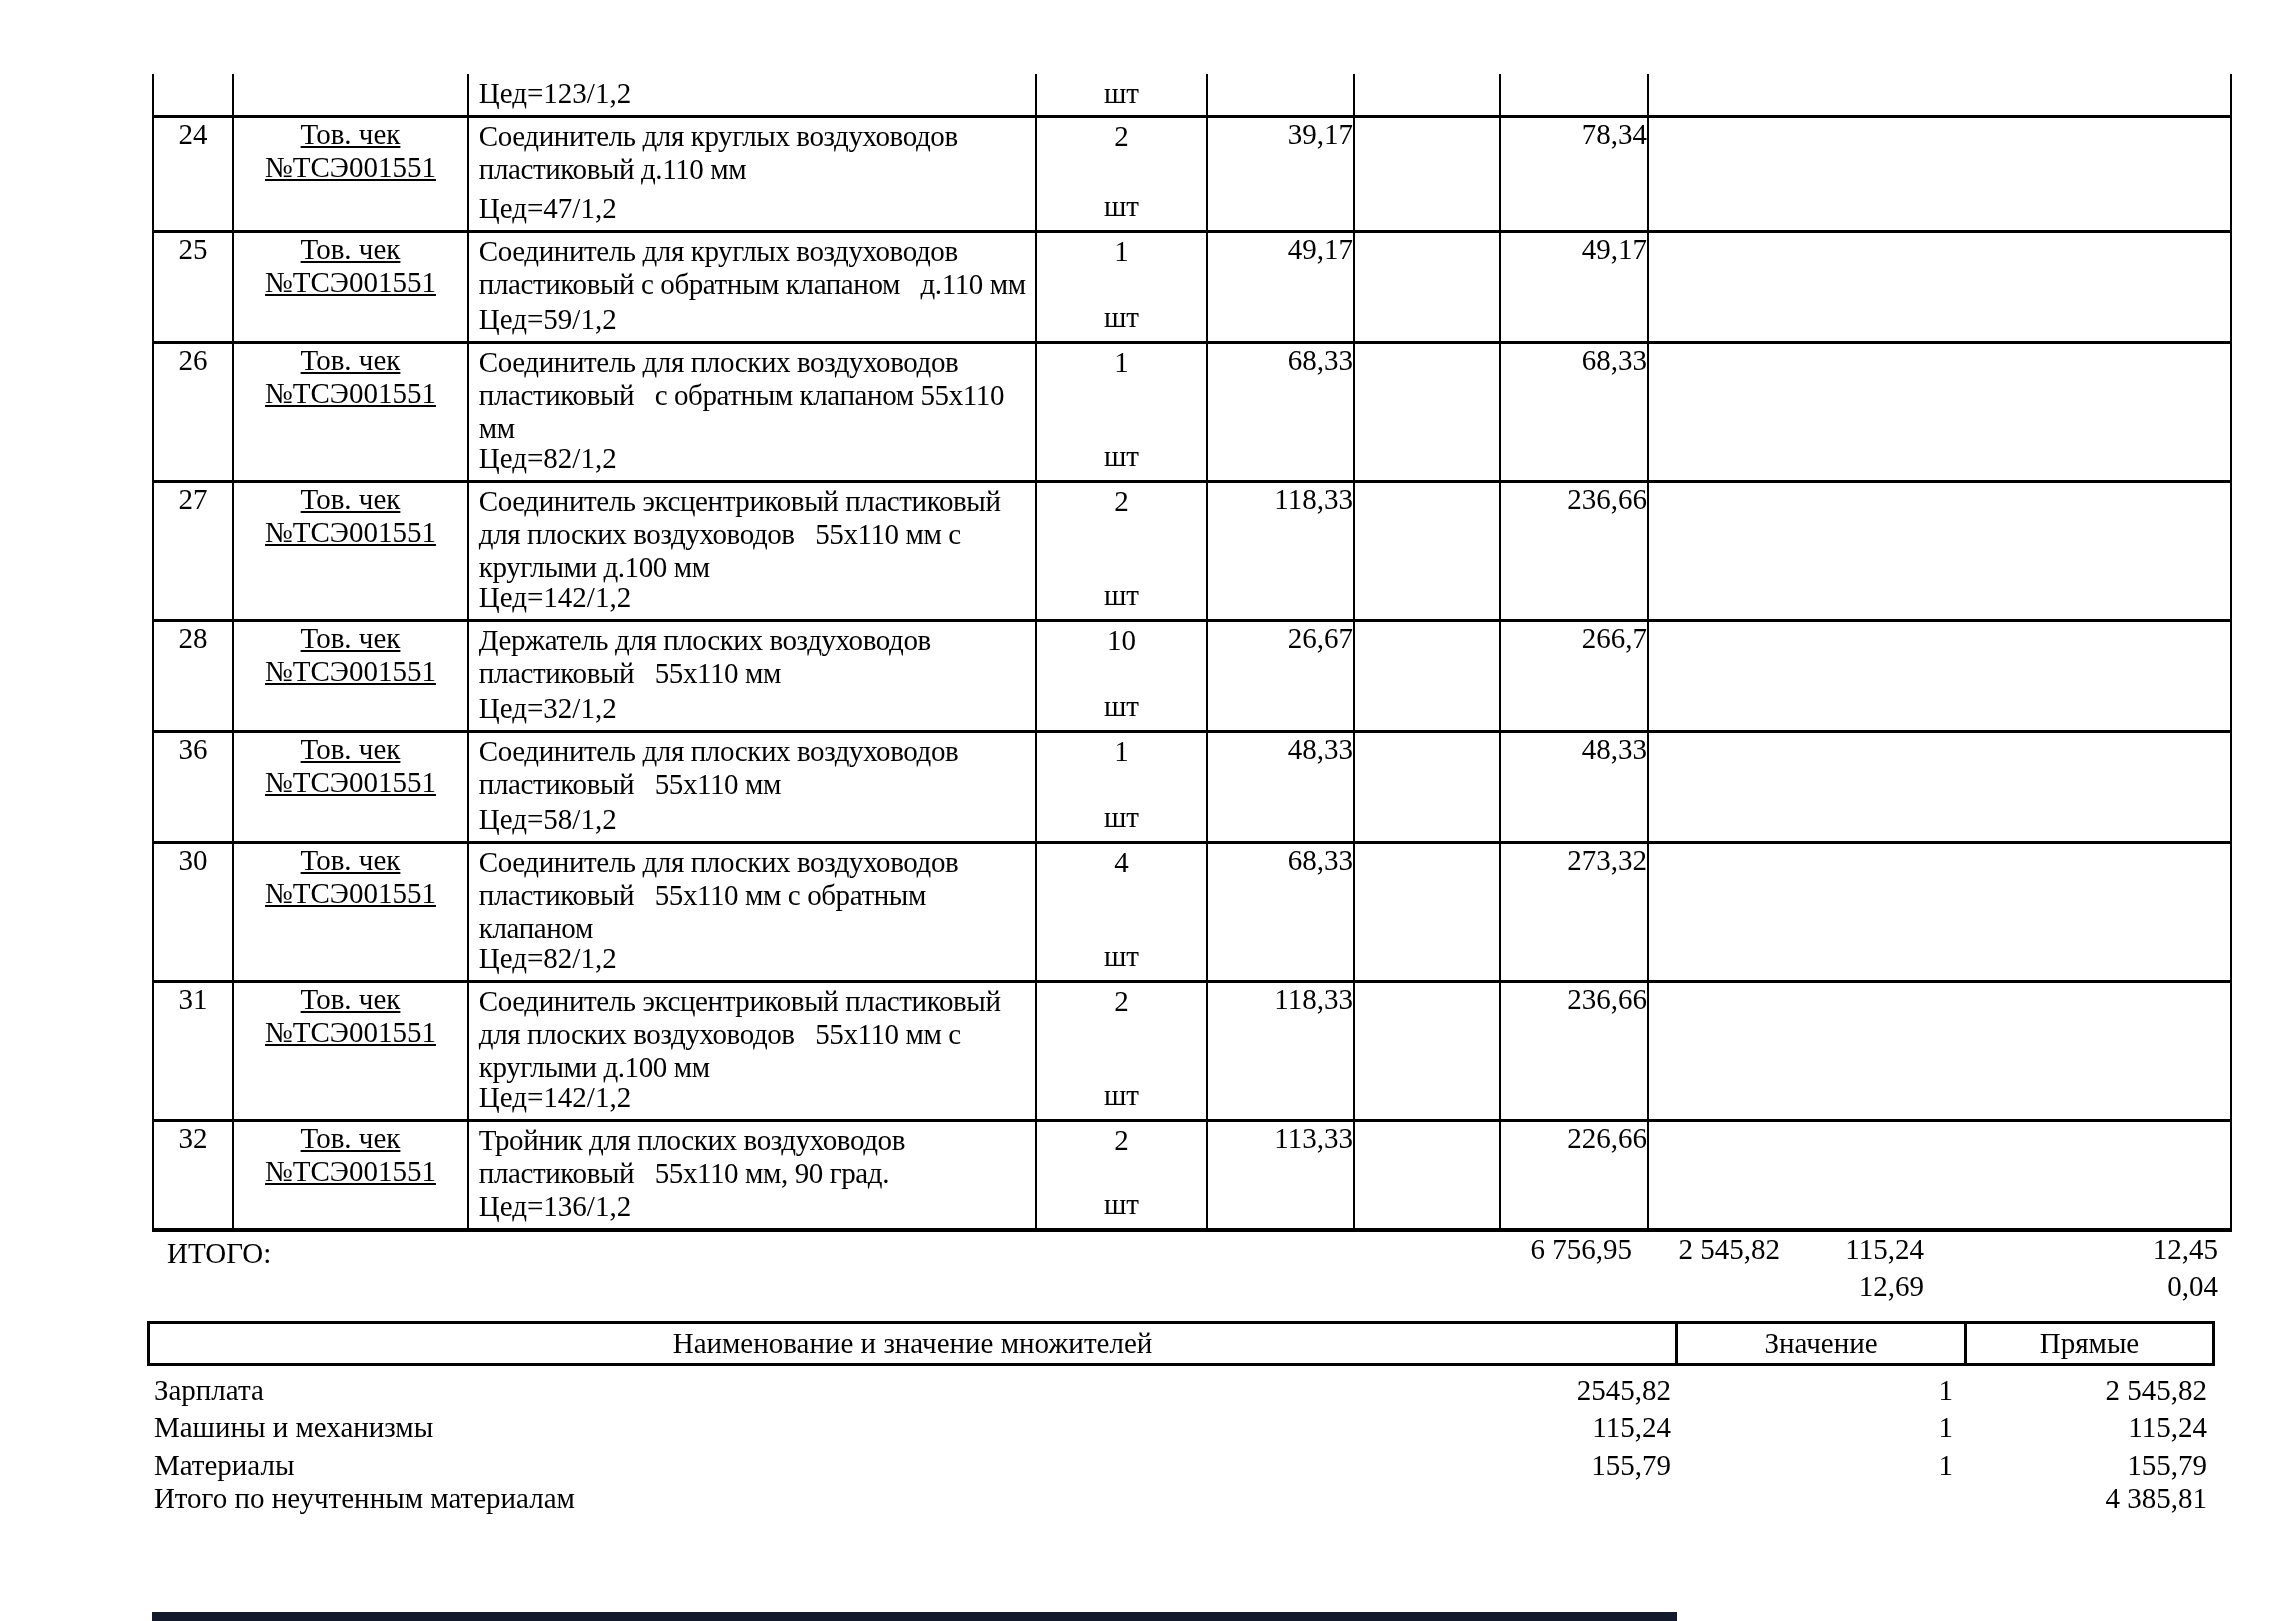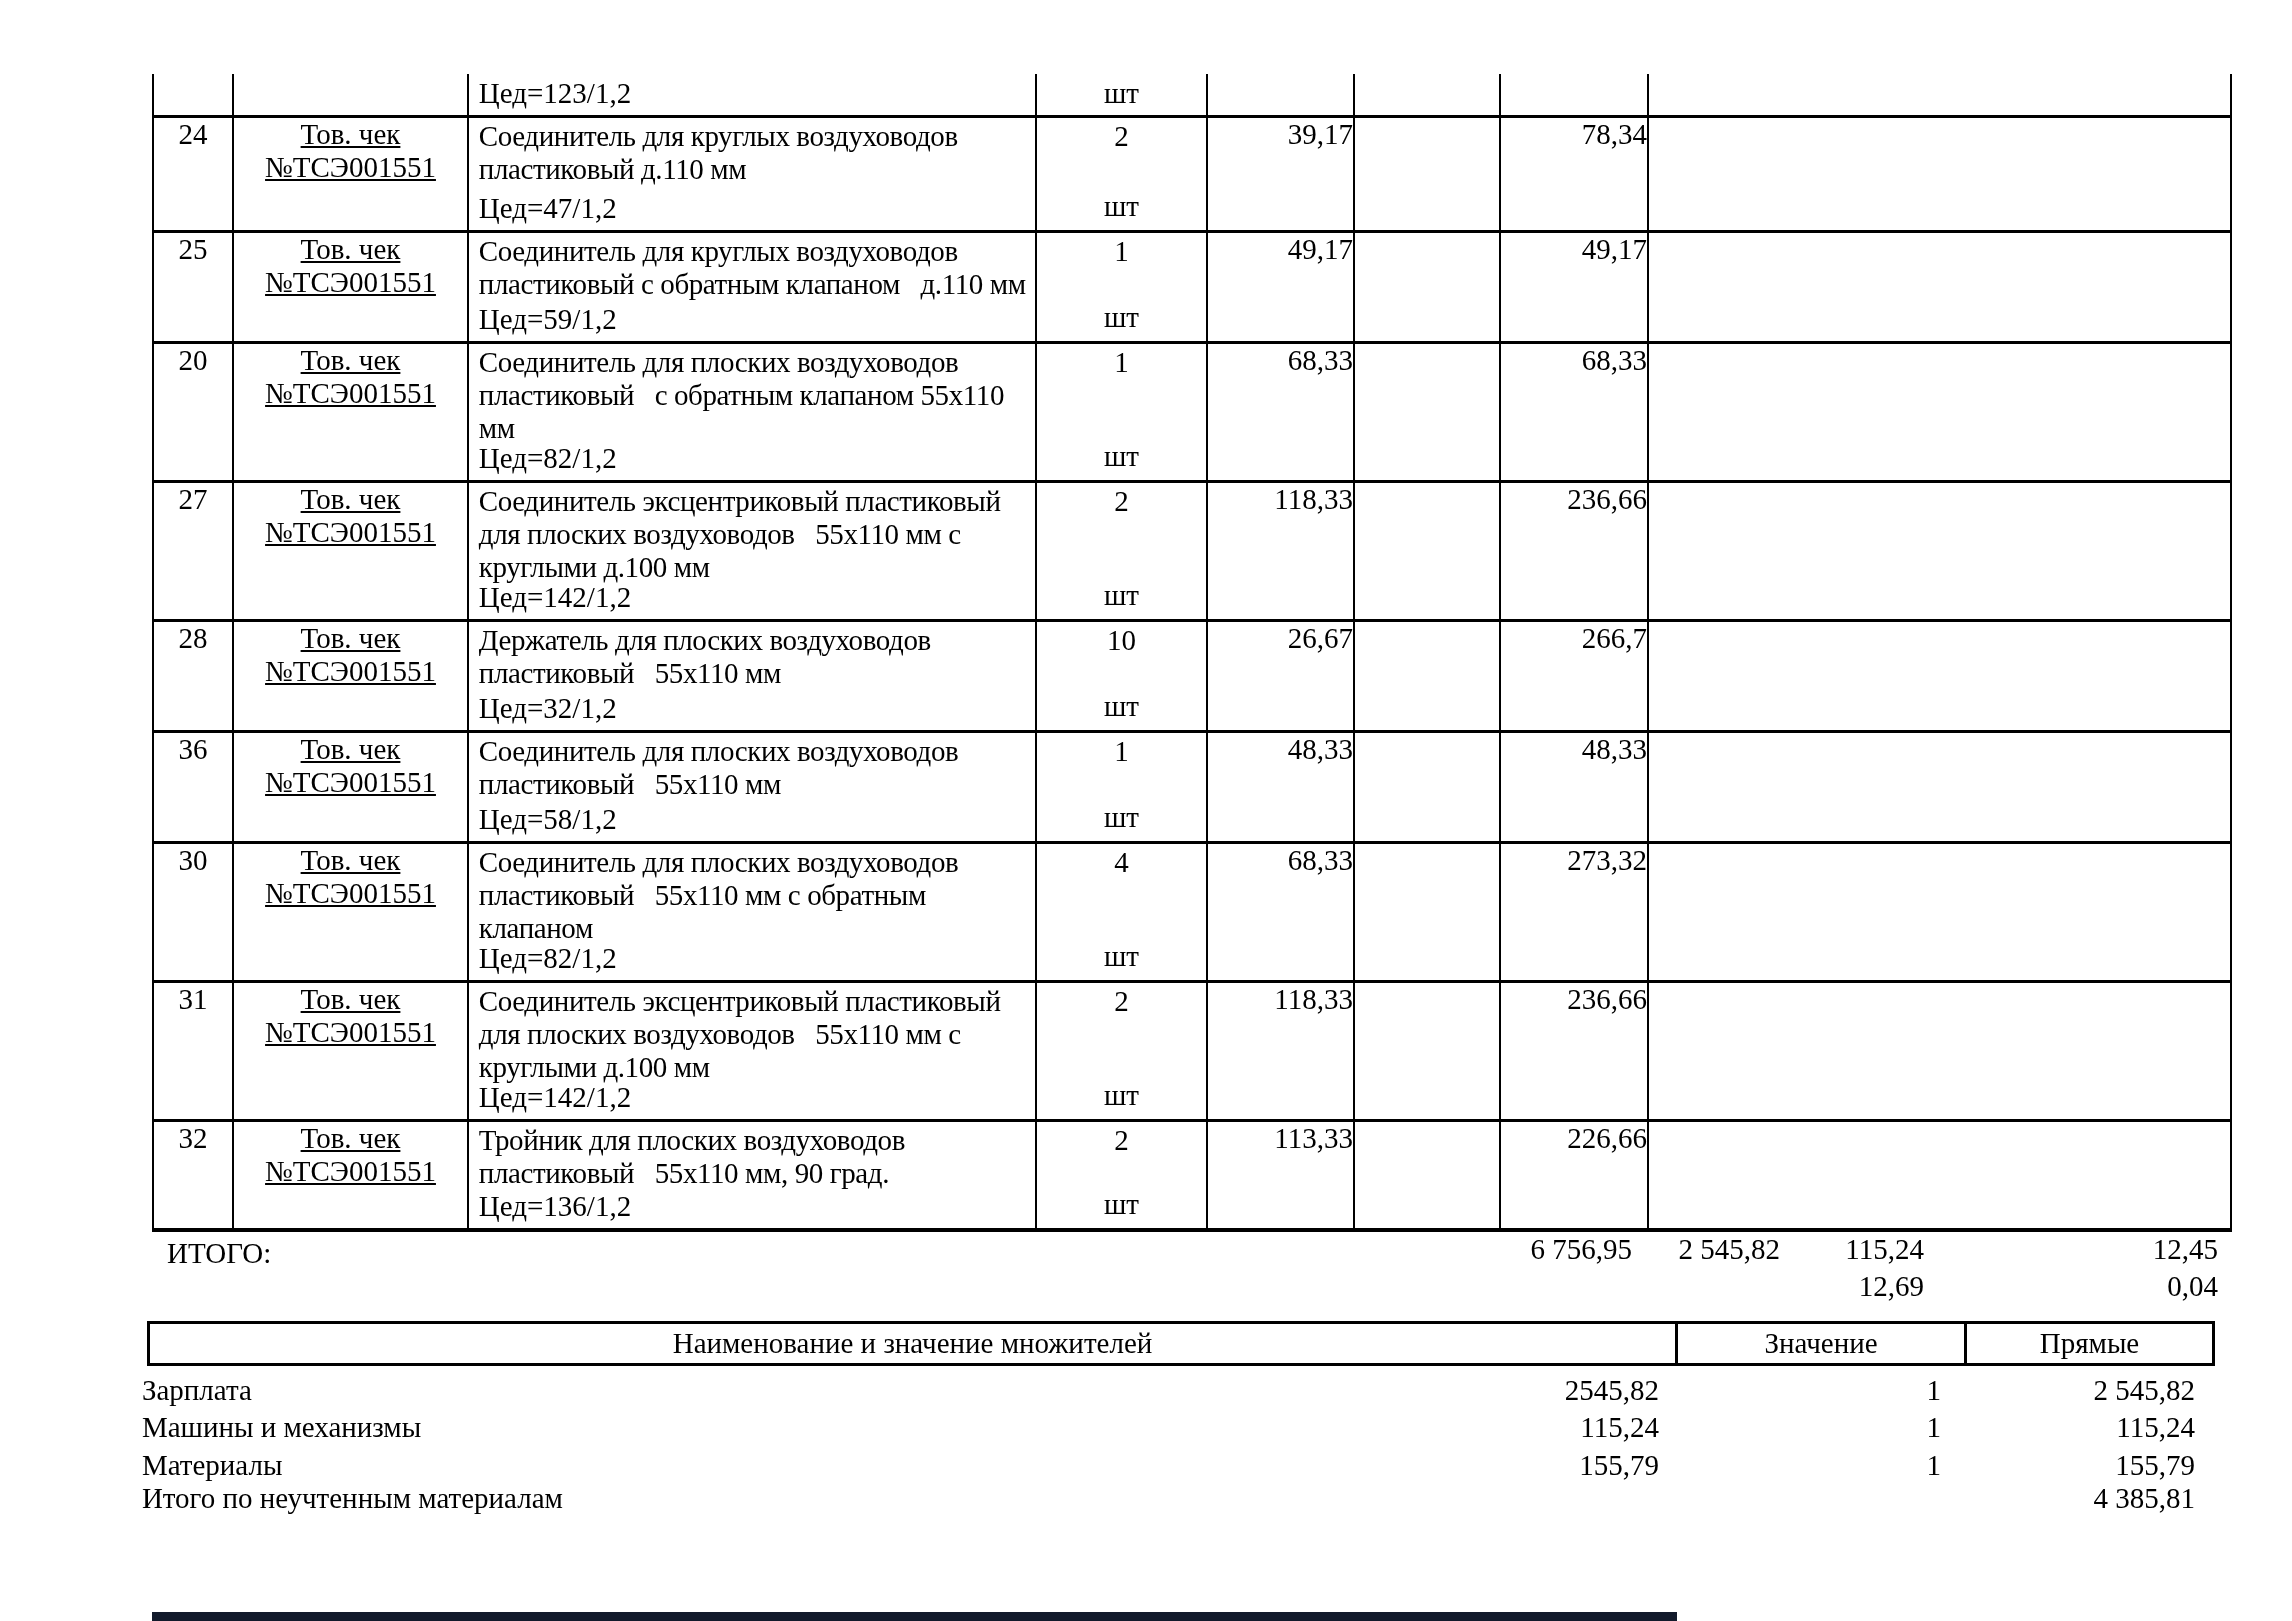--- a/index.html
+++ b/index.html
@@ -44,21 +44,21 @@
     position:absolute;left:147px;top:1321px;width:2068px;height:45px;
     display:flex;box-sizing:border-box;border:3.9px solid #000;background:#fff;
   }
   .mult-head .mh{
     display:flex;align-items:center;justify-content:center;
     font-size:29px;box-sizing:border-box;height:100%;
   }
   .mh1{width:1525px;}
   .mh2{width:289px;border-left:3.9px solid #000;}
   .mh3{flex:1;border-left:3.9px solid #000;}
-  .mrow{position:absolute;left:135px;width:2068px;height:37px;font-size:29px;text-decoration:underline;}
+  .mrow{position:absolute;left:147px;width:2068px;height:37px;font-size:29px;text-decoration:underline;}
   .mrow .ml{position:absolute;left:6.9px;top:0;white-space:nowrap;}
   .mrow .va{position:absolute;left:1230px;width:294px;text-align:right;top:0;}
   .mrow .vb{position:absolute;left:1512px;width:294px;text-align:right;top:0;}
   .mrow .vc{position:absolute;left:1766px;width:294px;text-align:right;top:0;}
   .mr1{top:1374px;} .mr2{top:1411px;} .mr3{top:1449px;} .mr4{top:1482px;}
   
   .cut-bar{position:absolute;left:152px;top:1612px;width:1525px;height:8.8px;background:#121a2b;}
 </style>
 </head>
 <body>
@@ -121,21 +121,21 @@
           <td>
             <div class="qv">1</div>
             <div class="unit">шт</div>
           </td>
           <td class="c-price">49,17</td>
           <td></td>
           <td class="c-total">49,17</td>
           <td></td>
         </tr>
         <tr class="item" style="height: 139px;">
-          <td class="c-num">20</td>
+          <td class="c-num">26</td>
           <td class="c-doc">Тов. чек
 №ТСЭ001551</td>
           <td>
             <div class="dtext">Соединитель для плоских воздуховодов
 пластиковый   с обратным клапаном 55х110
 мм</div>
             <div class="ced">Цед=82/1,2</div>
           </td>
           <td>
             <div class="qv">1</div>

